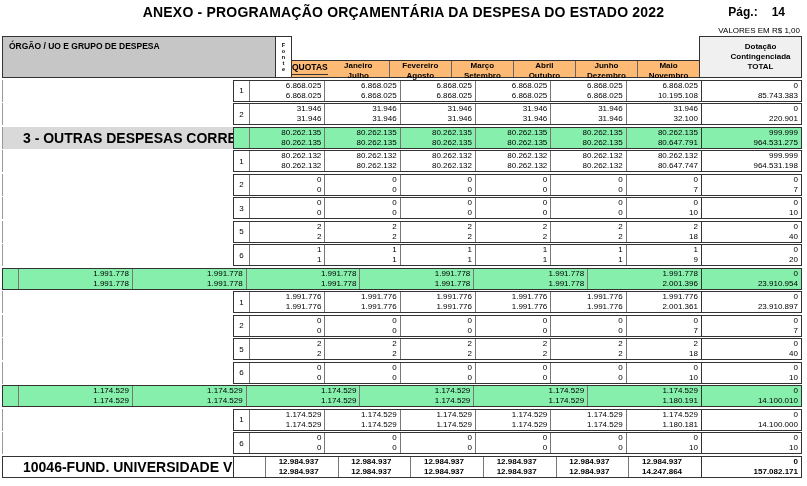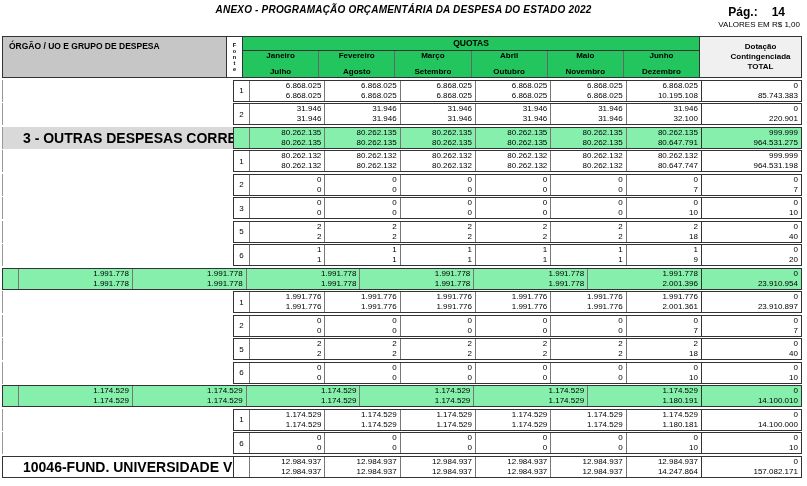--- a/index.html
+++ b/index.html
@@ -2,44 +2,44 @@
 <html><head>
 <meta charset="utf-8">
 <style>
   html,body{margin:0;padding:0;background:#fff;}
   .page{
     position:relative;width:807px;height:486px;background:#ffffff;
     font-family:"Liberation Sans",sans-serif;color:#000;overflow:hidden;
   }
   .title{
     position:absolute;top:4px;left:0;width:100%;text-align:center;
-    font-size:10px;font-weight:bold;letter-spacing:.2px;font-style:italic;
+    font-size:14px;font-weight:bold;letter-spacing:.2px;
   }
   .pagenum{
     position:absolute;top:5px;right:22px;font-size:12px;font-weight:bold;
   }
   .pagenum .num{display:inline-block;margin-left:14px;font-weight:bold;}
   .valores{
-    position:absolute;top:20px;right:7px;font-size:8px;font-weight:normal;
+    position:absolute;top:26px;right:7px;font-size:8px;font-weight:normal;
   }
   .tbl{position:absolute;left:2px;top:36px;width:800px;}
   
   .thead{display:flex;height:42px;box-sizing:border-box;}
   .h-org{
-    width:225px;box-sizing:border-box;background:#c6c6c6;
+    width:274px;box-sizing:border-box;background:#c6c6c6;
     border:1px solid #333;display:flex;align-items:flex-start;
     padding:4px 0 0 6px;font-size:8.5px;font-weight:bold;
   }
   .h-fonte{
     width:16px;box-sizing:border-box;border:1px solid #333;border-left:none;
     display:flex;flex-direction:column;align-items:center;justify-content:center;
     font-size:5.5px;font-weight:bold;line-height:6px;background:#fff;
   }
-  .h-quotas{flex:1;display:flex;flex-direction:column;box-sizing:border-box;
-    border:1px solid #333;border-left:none;background:#22c55e;}
+  .h-quotas{flex:1;display:flex;box-sizing:border-box;
+    border:1px solid #333;border-left:none;background:#fdba74;margin-top:24px;}
   .h-quotas-title{
     height:13px;line-height:13px;text-align:center;font-size:8.5px;font-weight:bold;
     border-bottom:1px solid #333;
   }
   .h-months{flex:1;display:flex;}
   .h-month{
     flex:1;box-sizing:border-box;border-left:1px solid #666;
     display:flex;flex-direction:column;align-items:center;justify-content:space-between;
     font-size:8px;font-weight:bold;line-height:10px;text-align:center;
   }
@@ -68,21 +68,21 @@
   .c-num{
     flex:1;box-sizing:border-box;border-left:1px solid #777;
     font-size:8px;line-height:10px;text-align:right;
     display:flex;flex-direction:column;justify-content:center;
     padding-right:3px;overflow:hidden;
   }
   .c-dot{flex:none;width:100px;border-left:1px solid #333;}
   .row.group .c-label{background:#d9d9d9;}
   .row.group .row-box{background:#86efac;}
   .row.total .c-label{border:1px solid #333;border-right:none;font-weight:bold;}
-  .row.total .c-num{font-weight:normal;}
+  .row.total .c-num{font-weight:bold;margin-left:16px;}
   .row.data .c-label{font-weight:normal;}
 </style>
 </head>
 <body>
 
 <div class="page">
   <div class="title">ANEXO - PROGRAMAÇÃO ORÇAMENTÁRIA DA DESPESA DO ESTADO 2022</div>
   <div class="pagenum">
     <span>Pág.:</span><span class="num">14</span>
   </div>
@@ -111,26 +111,26 @@
           </div>
           <div class="h-month">
             <span>Março</span>
             <span>Setembro</span>
           </div>
           <div class="h-month">
             <span>Abril</span>
             <span>Outubro</span>
           </div>
           <div class="h-month">
+            <span>Junho</span>
+            <span>Dezembro</span>
+          </div>
+          <div class="h-month">
             <span>Maio</span>
             <span>Novembro</span>
-          </div>
-          <div class="h-month">
-            <span>Junho</span>
-            <span>Dezembro</span>
           </div>
         </div>
       </div>
       <div class="h-dot">
         <span>Dotação</span>
         <span>Contingenciada</span>
         <span>TOTAL</span>
       </div>
     </div>
     <div class="tbody">

